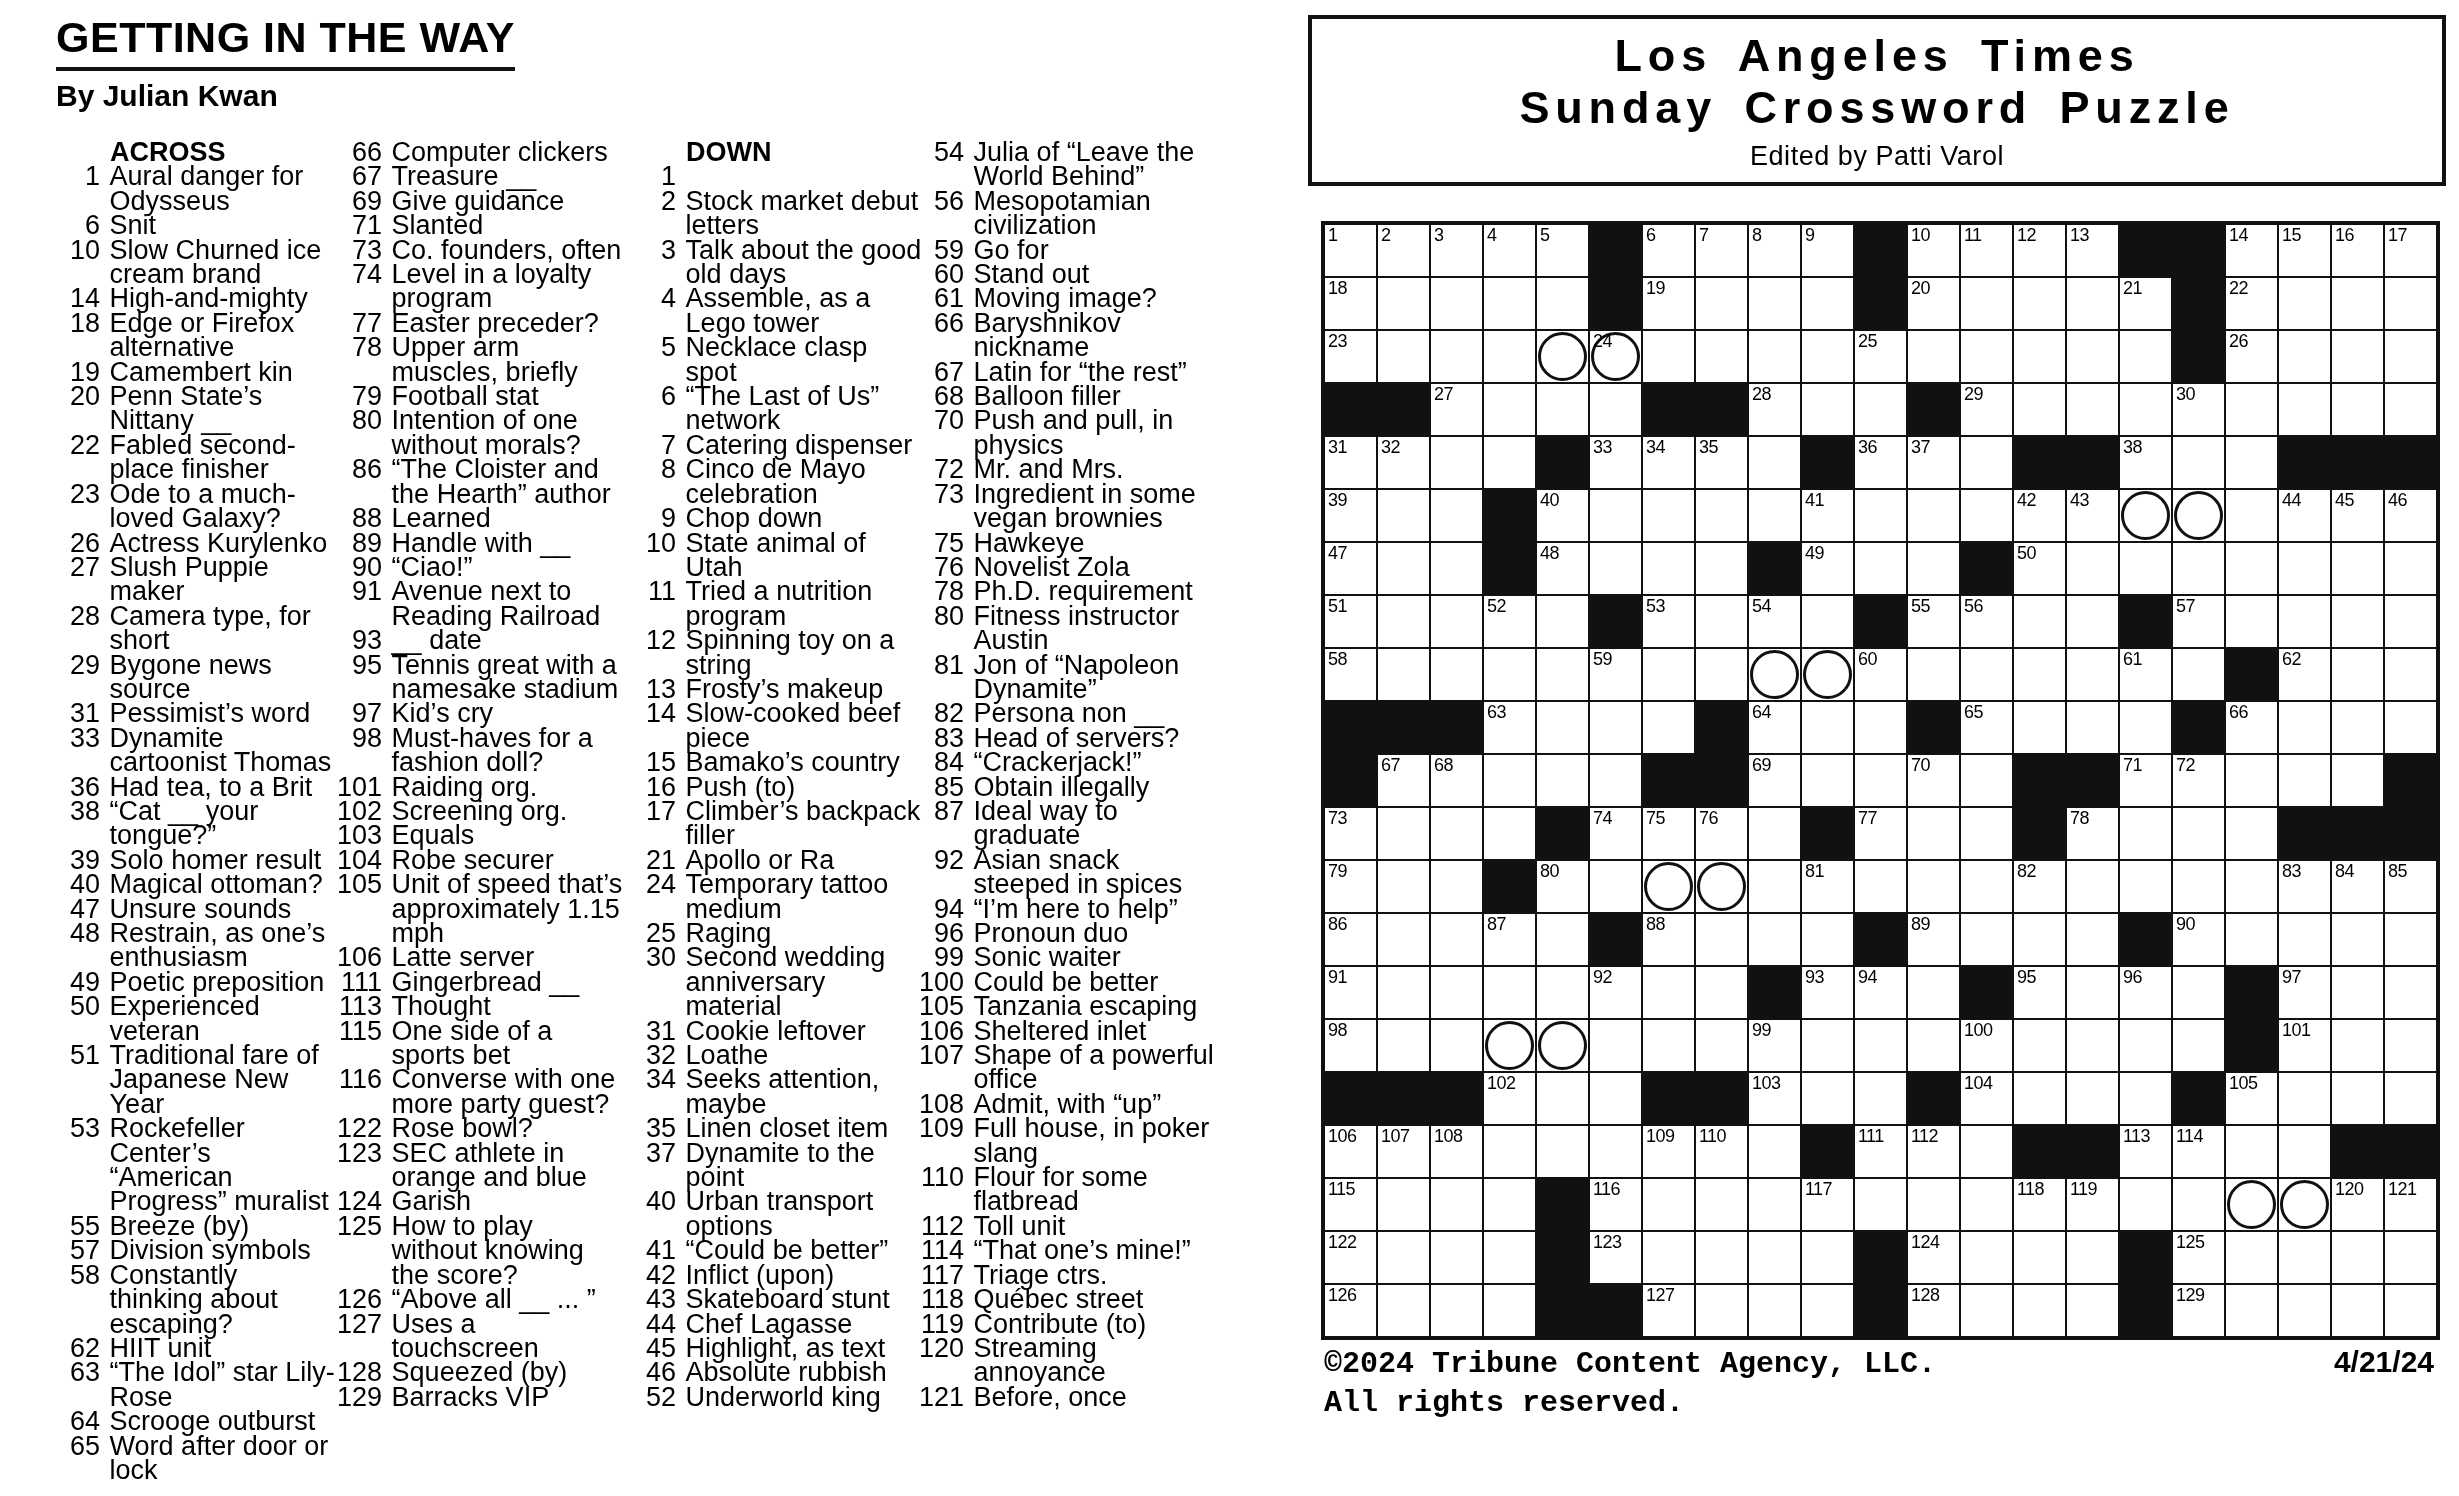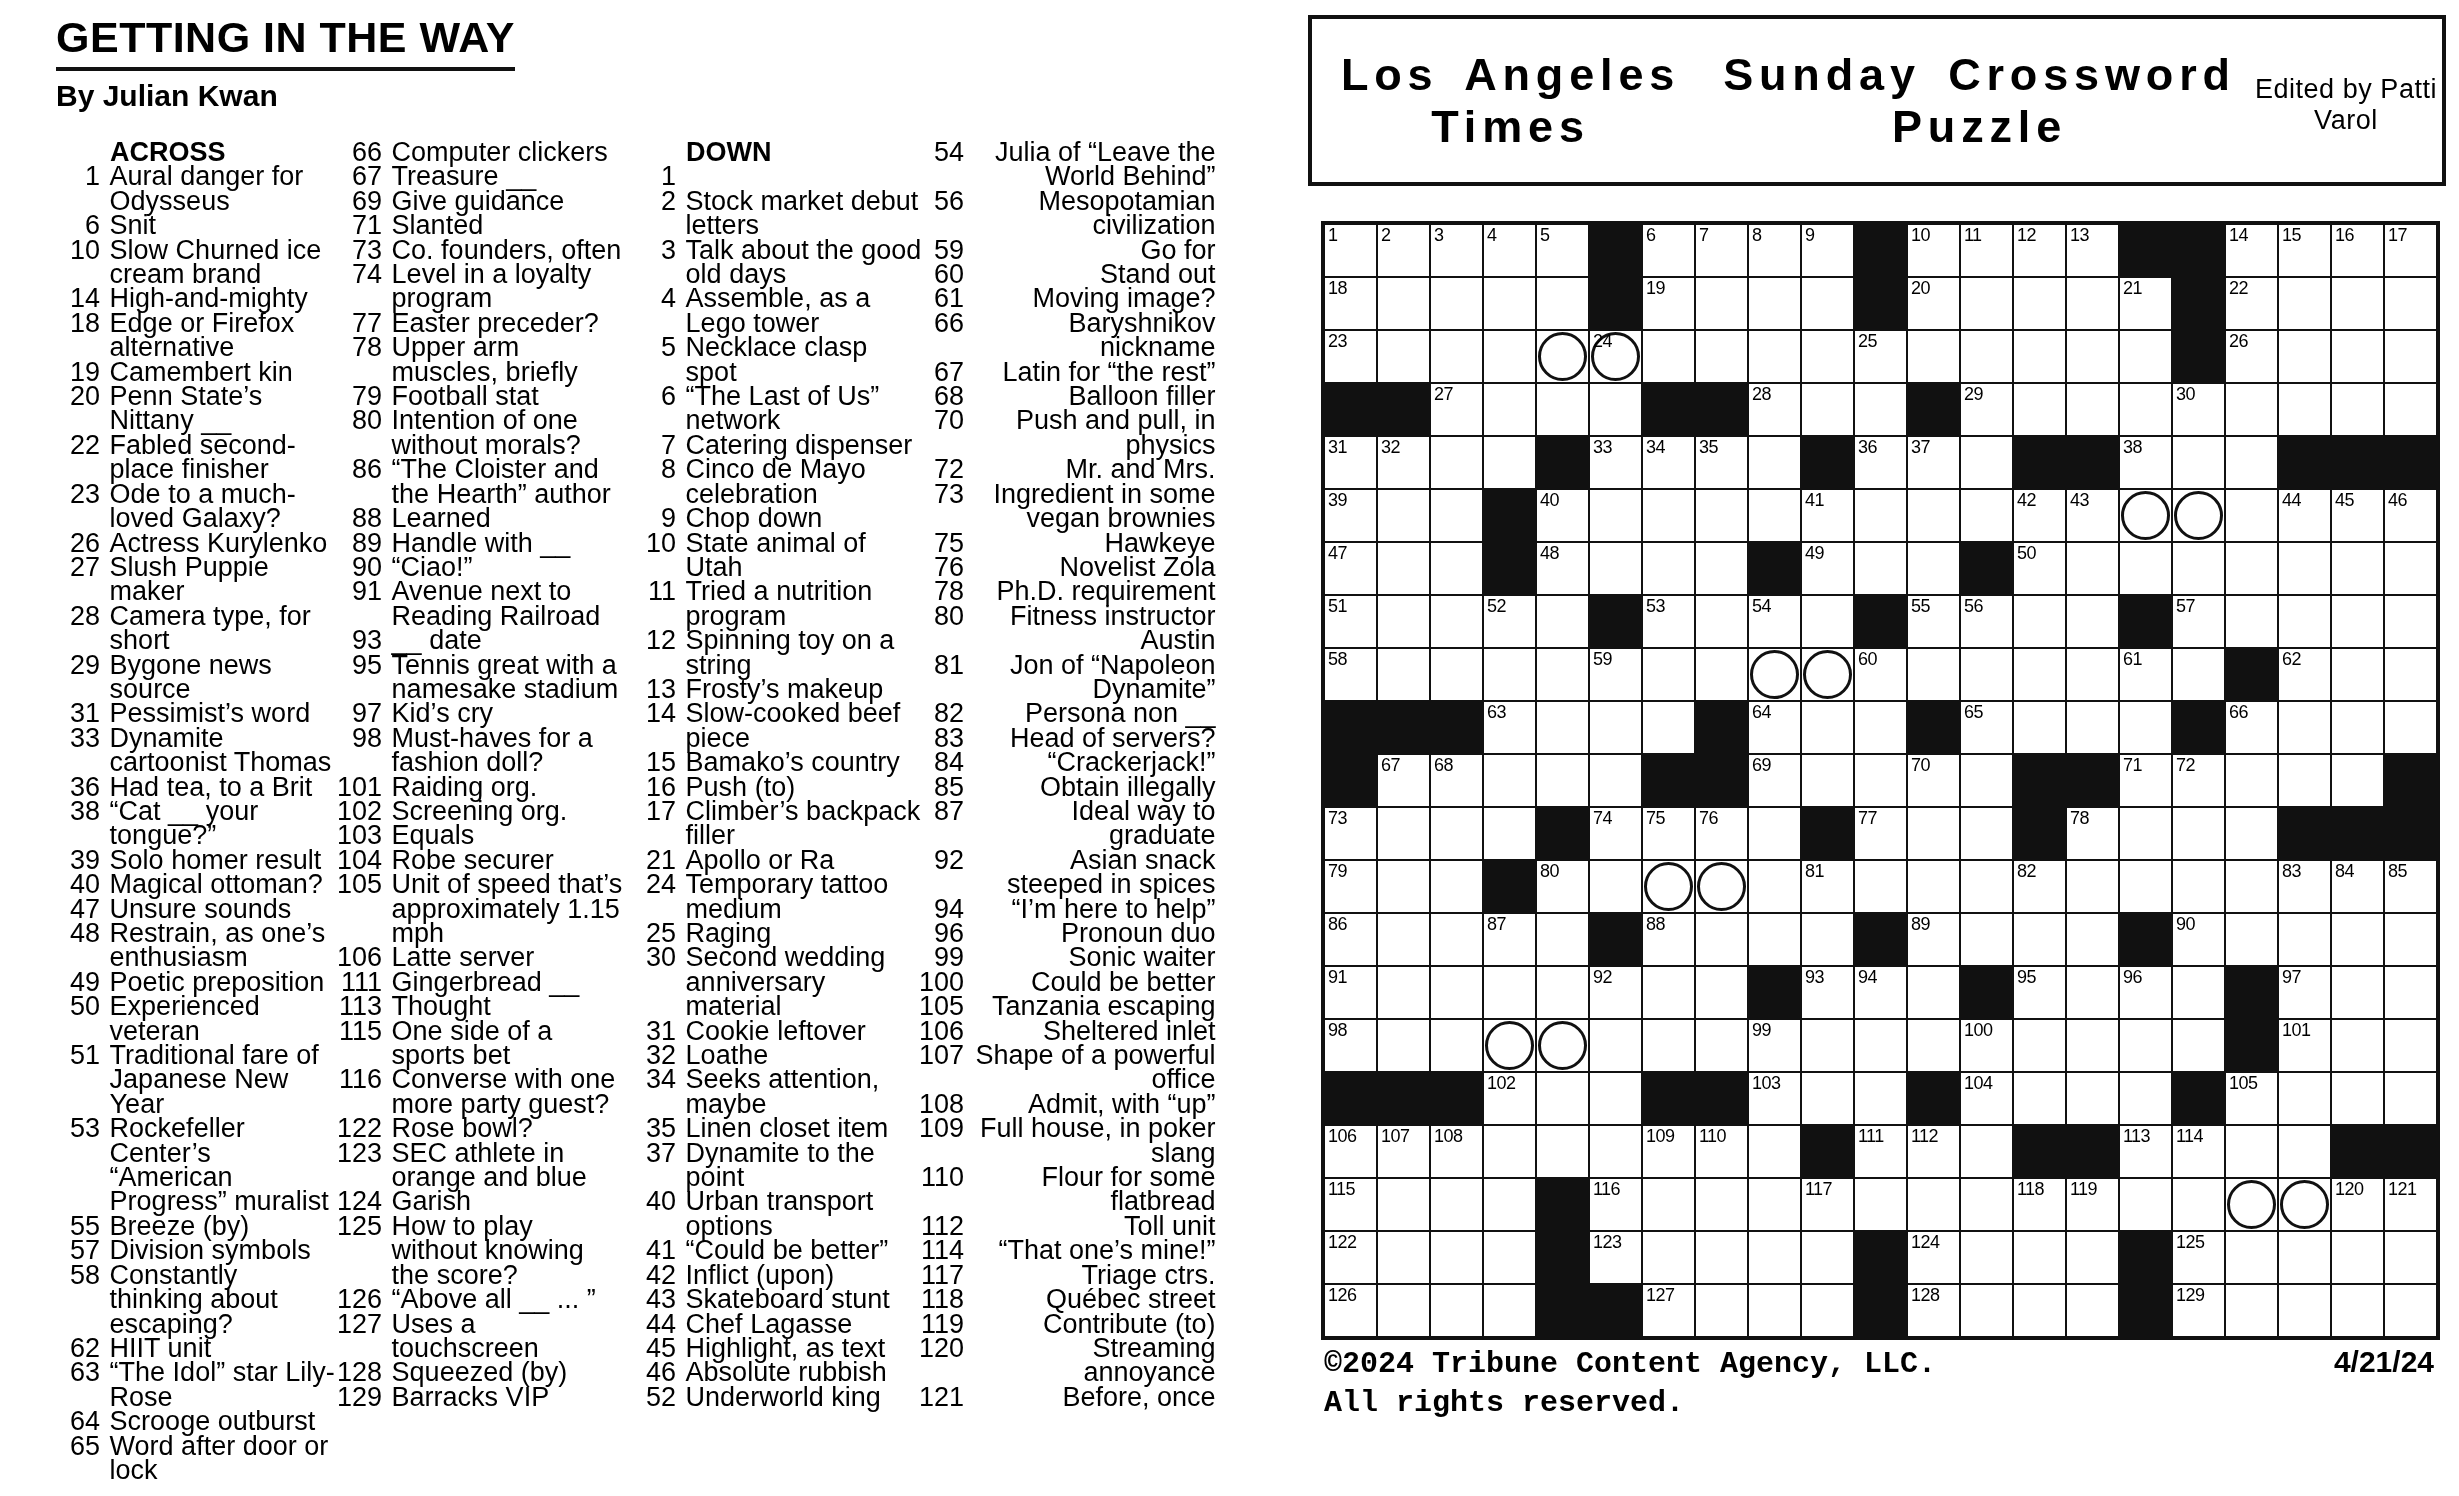--- a/index.html
+++ b/index.html
@@ -8,26 +8,26 @@
   
   .title{position:absolute;left:56px;top:13.4px;font-size:43px;font-weight:bold;letter-spacing:0.5px;
          border-bottom:4.8px solid #111;padding-bottom:4.8px;white-space:nowrap;}
   .byline{position:absolute;left:56px;top:79px;font-size:30px;font-weight:bold;}
   
   .clue-col{position:absolute;top:140px;font-size:27px;line-height:24.4px;}
   .col1{left:54px;}  .col2{left:336px;}  .col3{left:630px;}  .col4{left:918px;}
   .clue{display:flex;align-items:flex-start;}
   .cnum{flex:0 0 46px;text-align:right;padding-right:9.6px;}
   .ctext{display:block;}
-  .col1 .ctext{width:227px;} .col2 .ctext{width:232px;} .col3 .ctext{width:236px;} .col4 .ctext{width:242px;text-align:right;}
+  .col1 .ctext{width:227px;} .col2 .ctext{width:232px;} .col3 .ctext{width:236px;} .col4 .ctext{width:242px;}
   .clue-head{font-weight:bold;margin-left:56px;}
   
   .hbox{position:absolute;left:1308px;top:15.4px;width:1138px;height:171px;border:4.8px solid #111;
-        box-sizing:border-box;display:flex;flex-direction:row;align-items:center;justify-content:center;
-        background:#fff;text-align:center;}
+        box-sizing:border-box;display:flex;flex-direction:column;align-items:center;justify-content:center;
+        background:#fff;}
   .hb1,.hb2{font-size:45px;font-weight:bold;letter-spacing:0.13em;word-spacing:0.2em;line-height:1.15;}
   .hbe{font-size:27px;margin-top:7.7px;letter-spacing:0.02em;}
   
   .grid{position:absolute;left:1321px;top:221px;border:3.8px solid #111;background:#fff;
         display:grid;grid-template-columns:repeat(21,53px);grid-auto-rows:53px;}
   .cell{position:relative;border:1px solid #111;box-sizing:border-box;background:#fff;}
   .cell.black{background:#111;}
   .num{position:absolute;top:1px;left:2.9px;font-size:18px;line-height:1.1;letter-spacing:-0.5px;z-index:2;}
   .ring{position:absolute;inset:1px;border:3.8px solid #111;border-radius:50%;z-index:1;}
   

